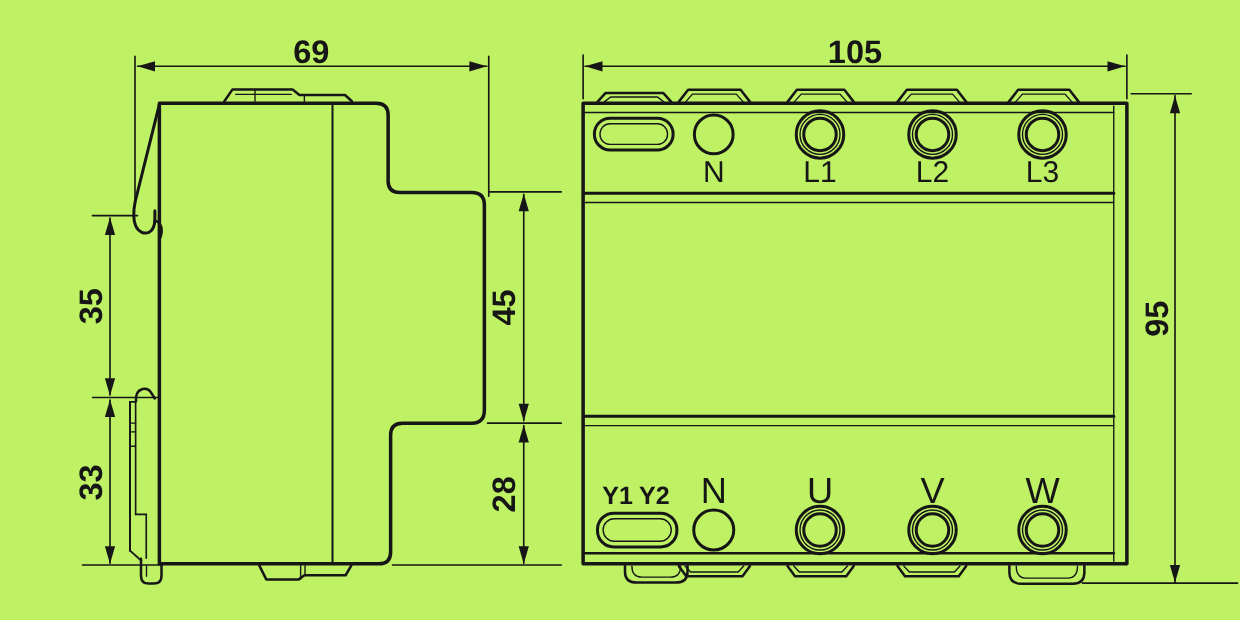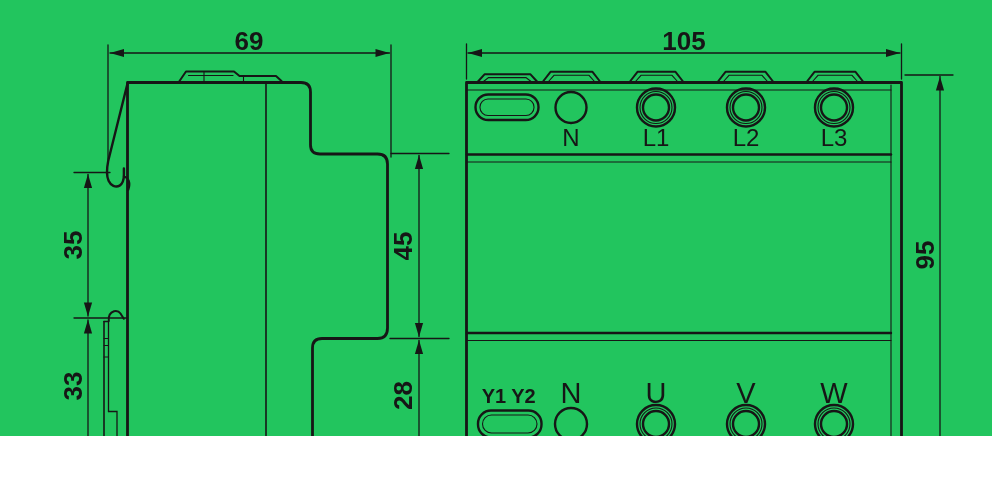--- a/index.html
+++ b/index.html
@@ -1,16 +1,16 @@
 <!DOCTYPE html>
 <html><head>
 <meta charset="utf-8">
 <style>
   html,body{margin:0;padding:0;background:#ffffff;}
-  .stage{width:992px;height:436px;background:#22c55e;position:relative;overflow:hidden;text-decoration:underline;}
+  .stage{width:992px;height:496px;background:#bef264;position:relative;overflow:hidden;text-decoration:underline;}
   svg{display:block;}
   .s28{stroke:#161616;stroke-width:2.8;fill:none;stroke-linejoin:round;stroke-linecap:round;}
   .s24{stroke:#161616;stroke-width:2.4;fill:none;stroke-linejoin:round;stroke-linecap:round;}
   .s20{stroke:#161616;stroke-width:2;fill:none;stroke-linejoin:round;stroke-linecap:round;}
   .s16{stroke:#161616;stroke-width:1.6;fill:none;stroke-linecap:round;}
   .s13{stroke:#161616;stroke-width:1.3;fill:none;stroke-linecap:round;}
   .s11{stroke:#161616;stroke-width:1.1;fill:none;stroke-linecap:round;}
   .dim{stroke:#161616;stroke-width:1.3;fill:none;stroke-linecap:round;}
   .arr{fill:#161616;stroke:none;}
   text{fill:#161616;font-family:"Liberation Sans","DejaVu Sans",sans-serif;}

